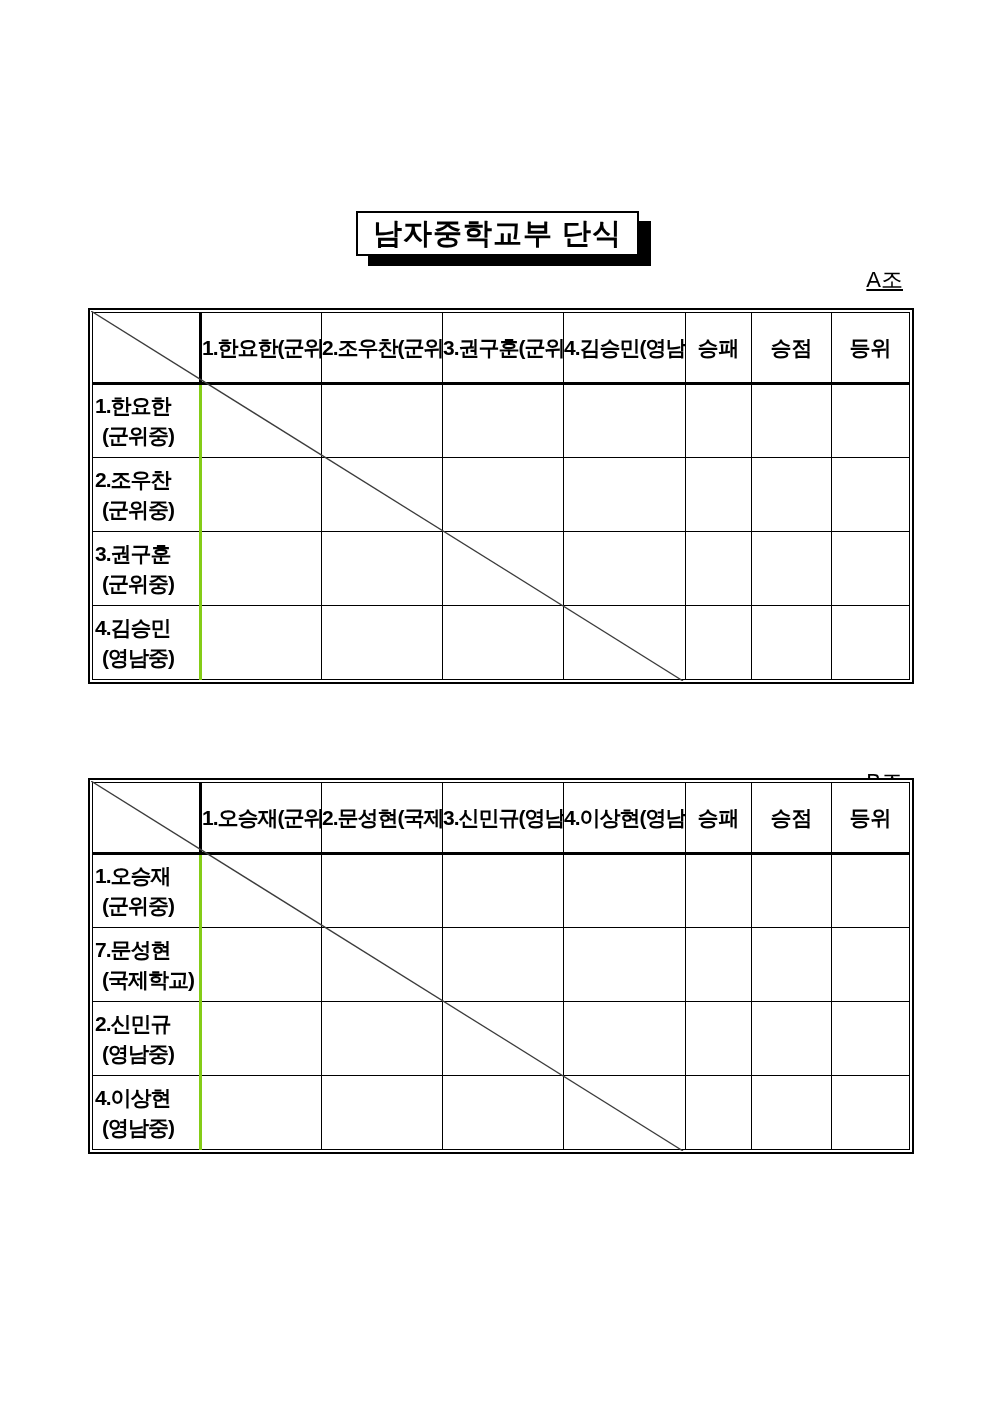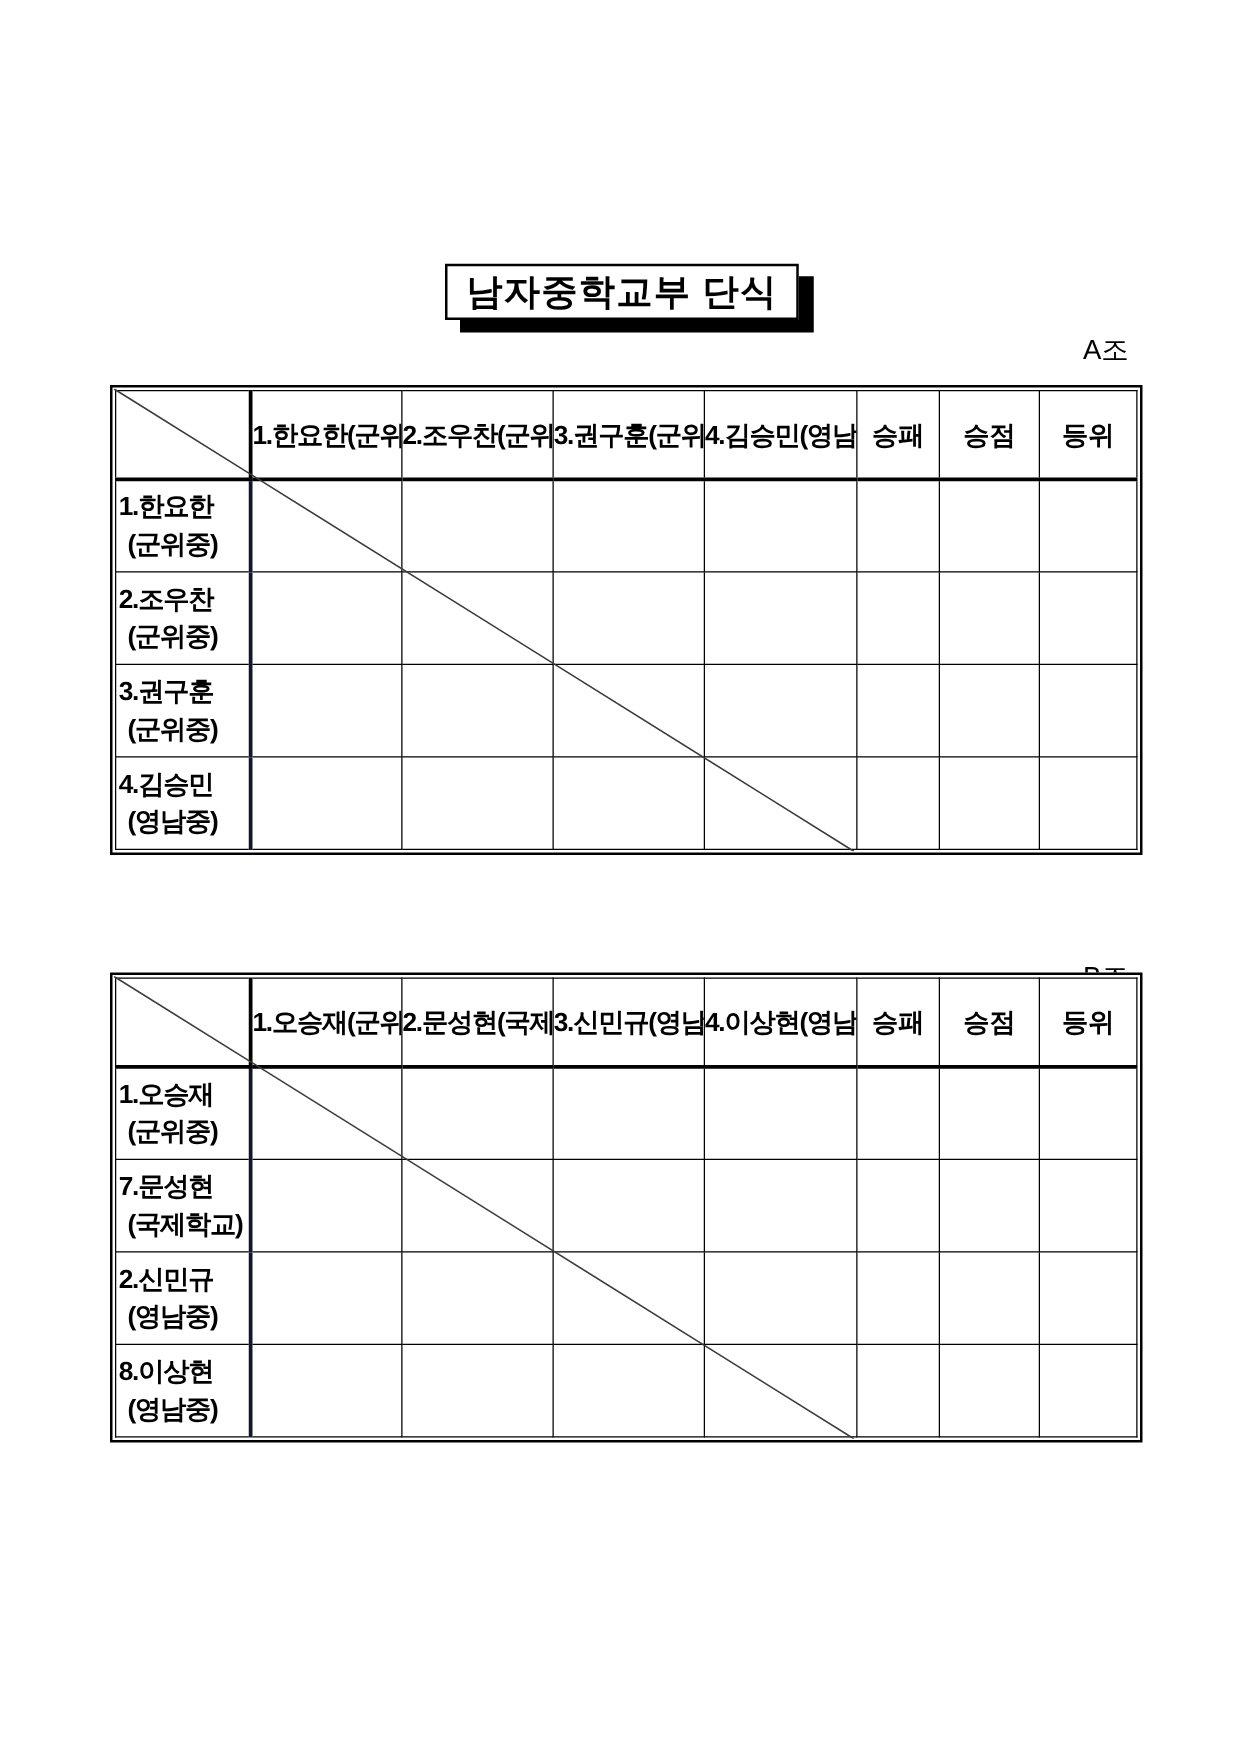--- a/index.html
+++ b/index.html
@@ -20,21 +20,21 @@
     border:2px solid #000;
     box-shadow:12px 10px 0 #000;
     display:flex; align-items:flex-end; justify-content:center;
     font-size:29px; font-weight:bold; letter-spacing:1px;
     white-space:nowrap;
   }
 
   
   .group-label {
     position:absolute; left:788px; width:115px;
-    text-align:right; font-size:22px; font-weight:500;
+    text-align:right; font-size:22px; font-weight:500;text-decoration:underline;
   }
   .gl-a { top:265px; }
   .gl-b { top:767px; }
 
   
   .grid-wrap {
     position:absolute; left:88px;
     border:2px solid #000; padding:2px; background:#fff;
   }
   .wrap-a { top:308px; }
@@ -48,21 +48,21 @@
     border-bottom:3px solid #000;
     font-size:21px; font-weight:600; letter-spacing:-1px;
     text-align:center; vertical-align:middle;
     white-space:nowrap; overflow:hidden;
   }
   thead th.stat { letter-spacing:0;text-align:center; }
   .corner { border-right:3px solid #000; }
 
   tbody td { height:74px; }
   td.rowhead {
-    border-right:3px solid #0f172a;
+    border-right:3px solid #84cc16;
     font-size:21px; font-weight:600; letter-spacing:-1px;
     text-align:left; vertical-align:middle;
     padding-left:2px; white-space:nowrap; overflow:hidden;
   }
   td.rowhead .pname { line-height:30px; }
   td.rowhead .pschool { line-height:30px; padding-left:7px; }
 
   
   .diag {
     position:absolute; left:1px; top:1px;
@@ -228,21 +228,21 @@
         <td></td>
         <td></td>
         <td></td>
         <td></td>
         <td></td>
         <td></td>
         <td></td>
       </tr>
       <tr>
         <td class="rowhead">
-          <div class="pname">8.이상현</div>
+          <div class="pname">4.이상현</div>
           <div class="pschool">(영남중)</div>
         </td>
         <td></td>
         <td></td>
         <td></td>
         <td></td>
         <td></td>
         <td></td>
         <td></td>
       </tr>

